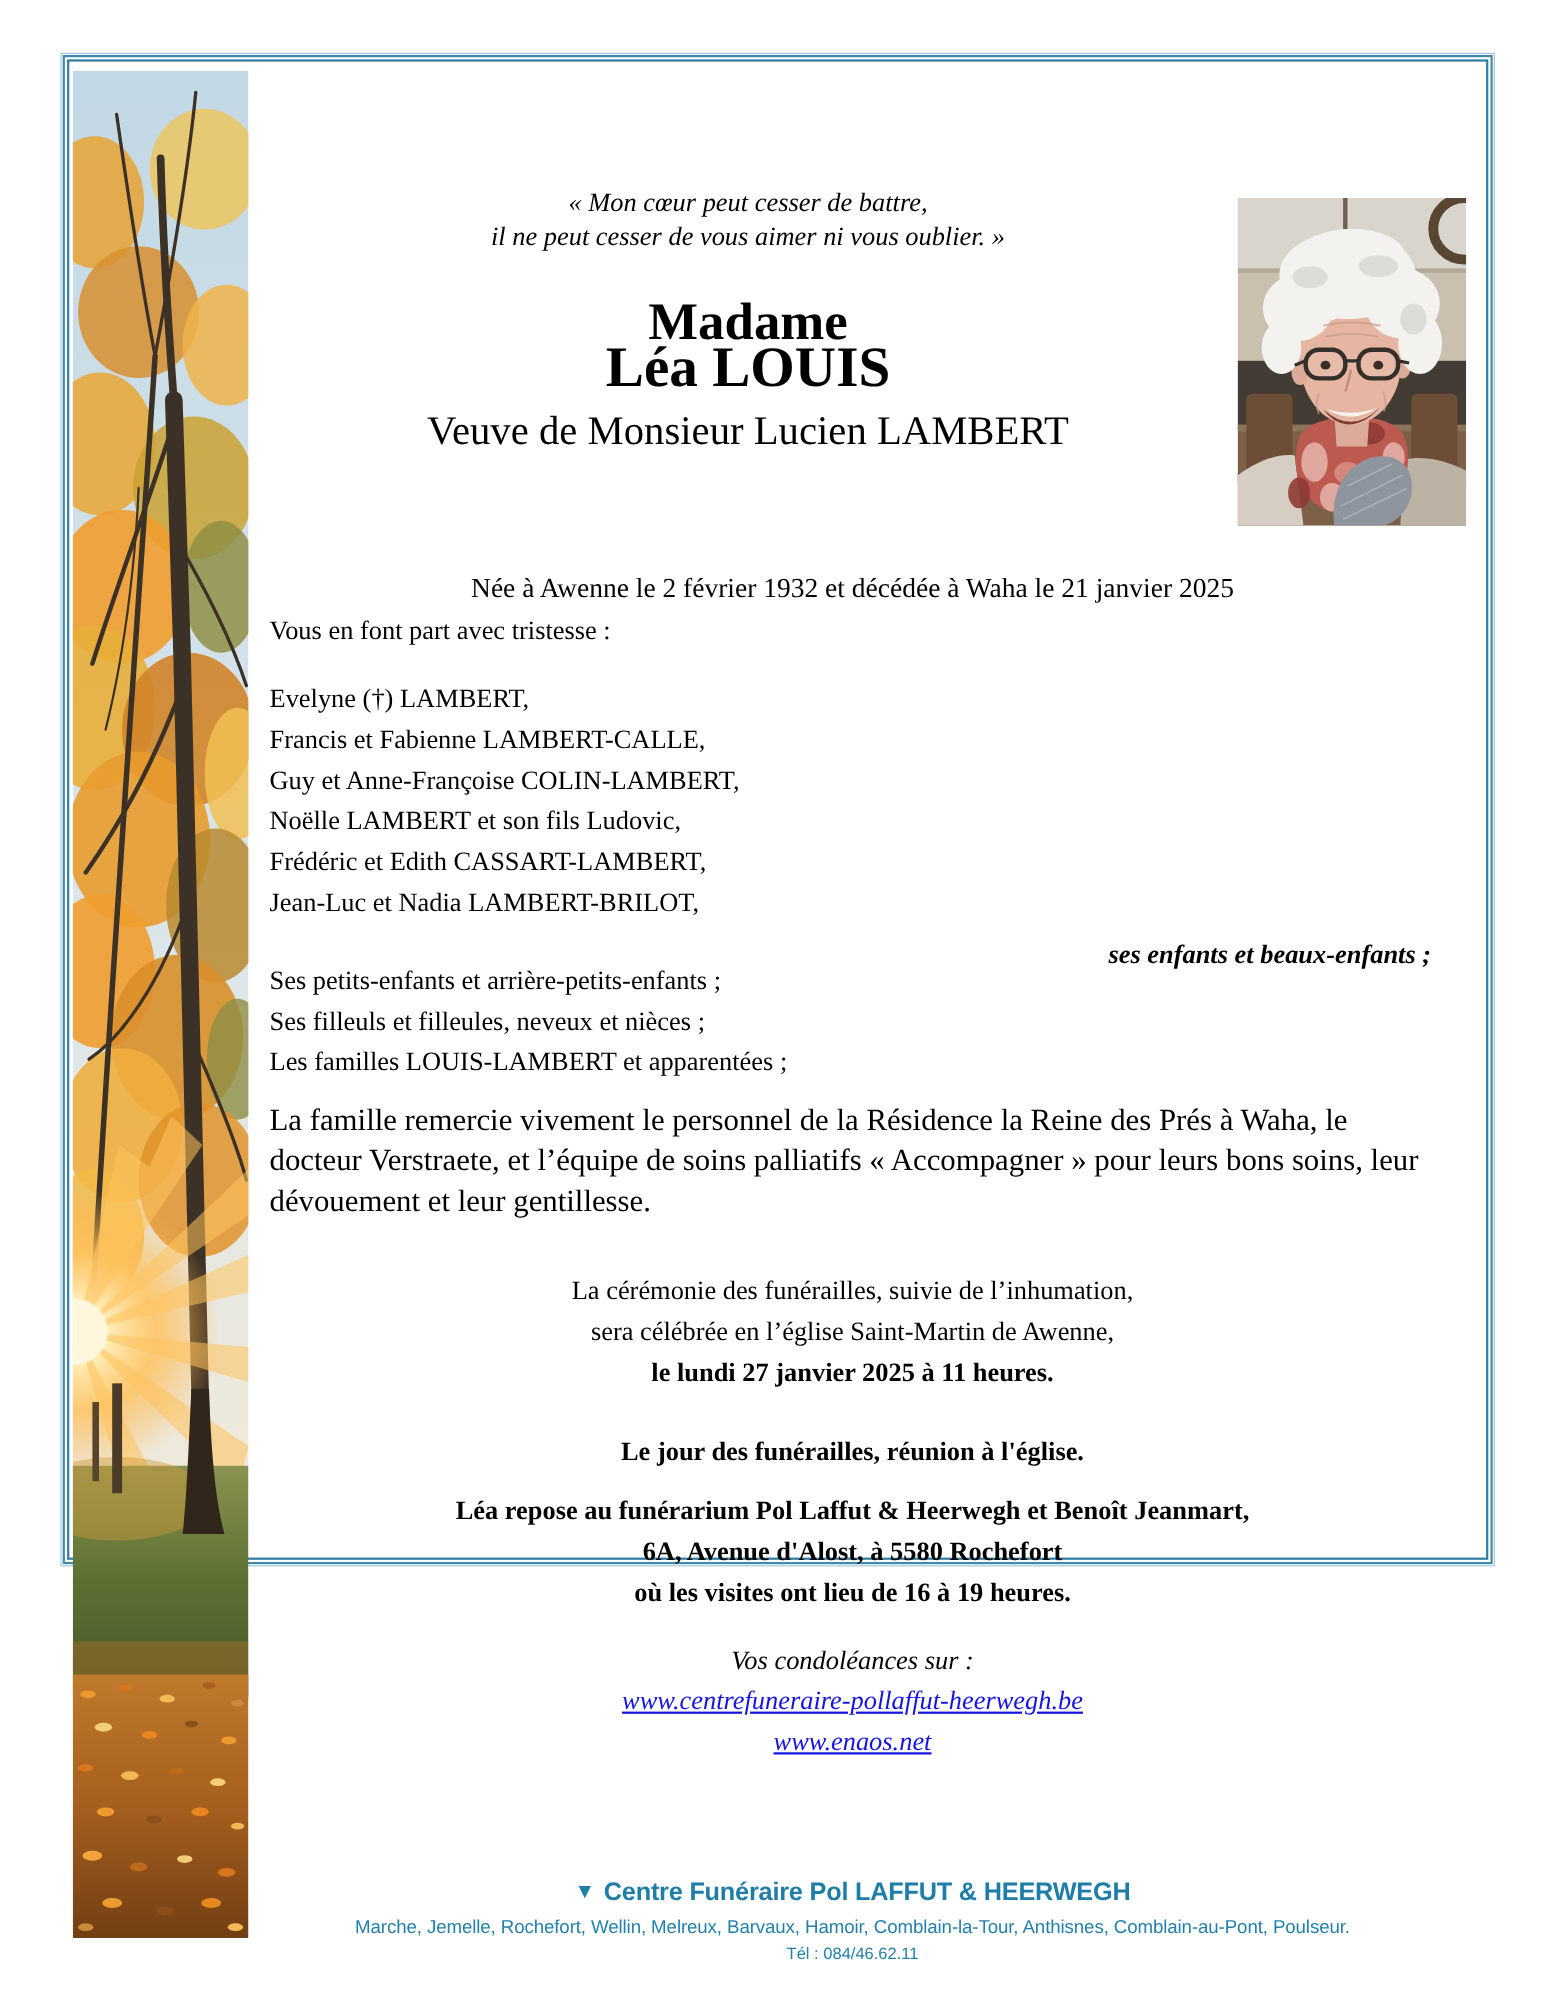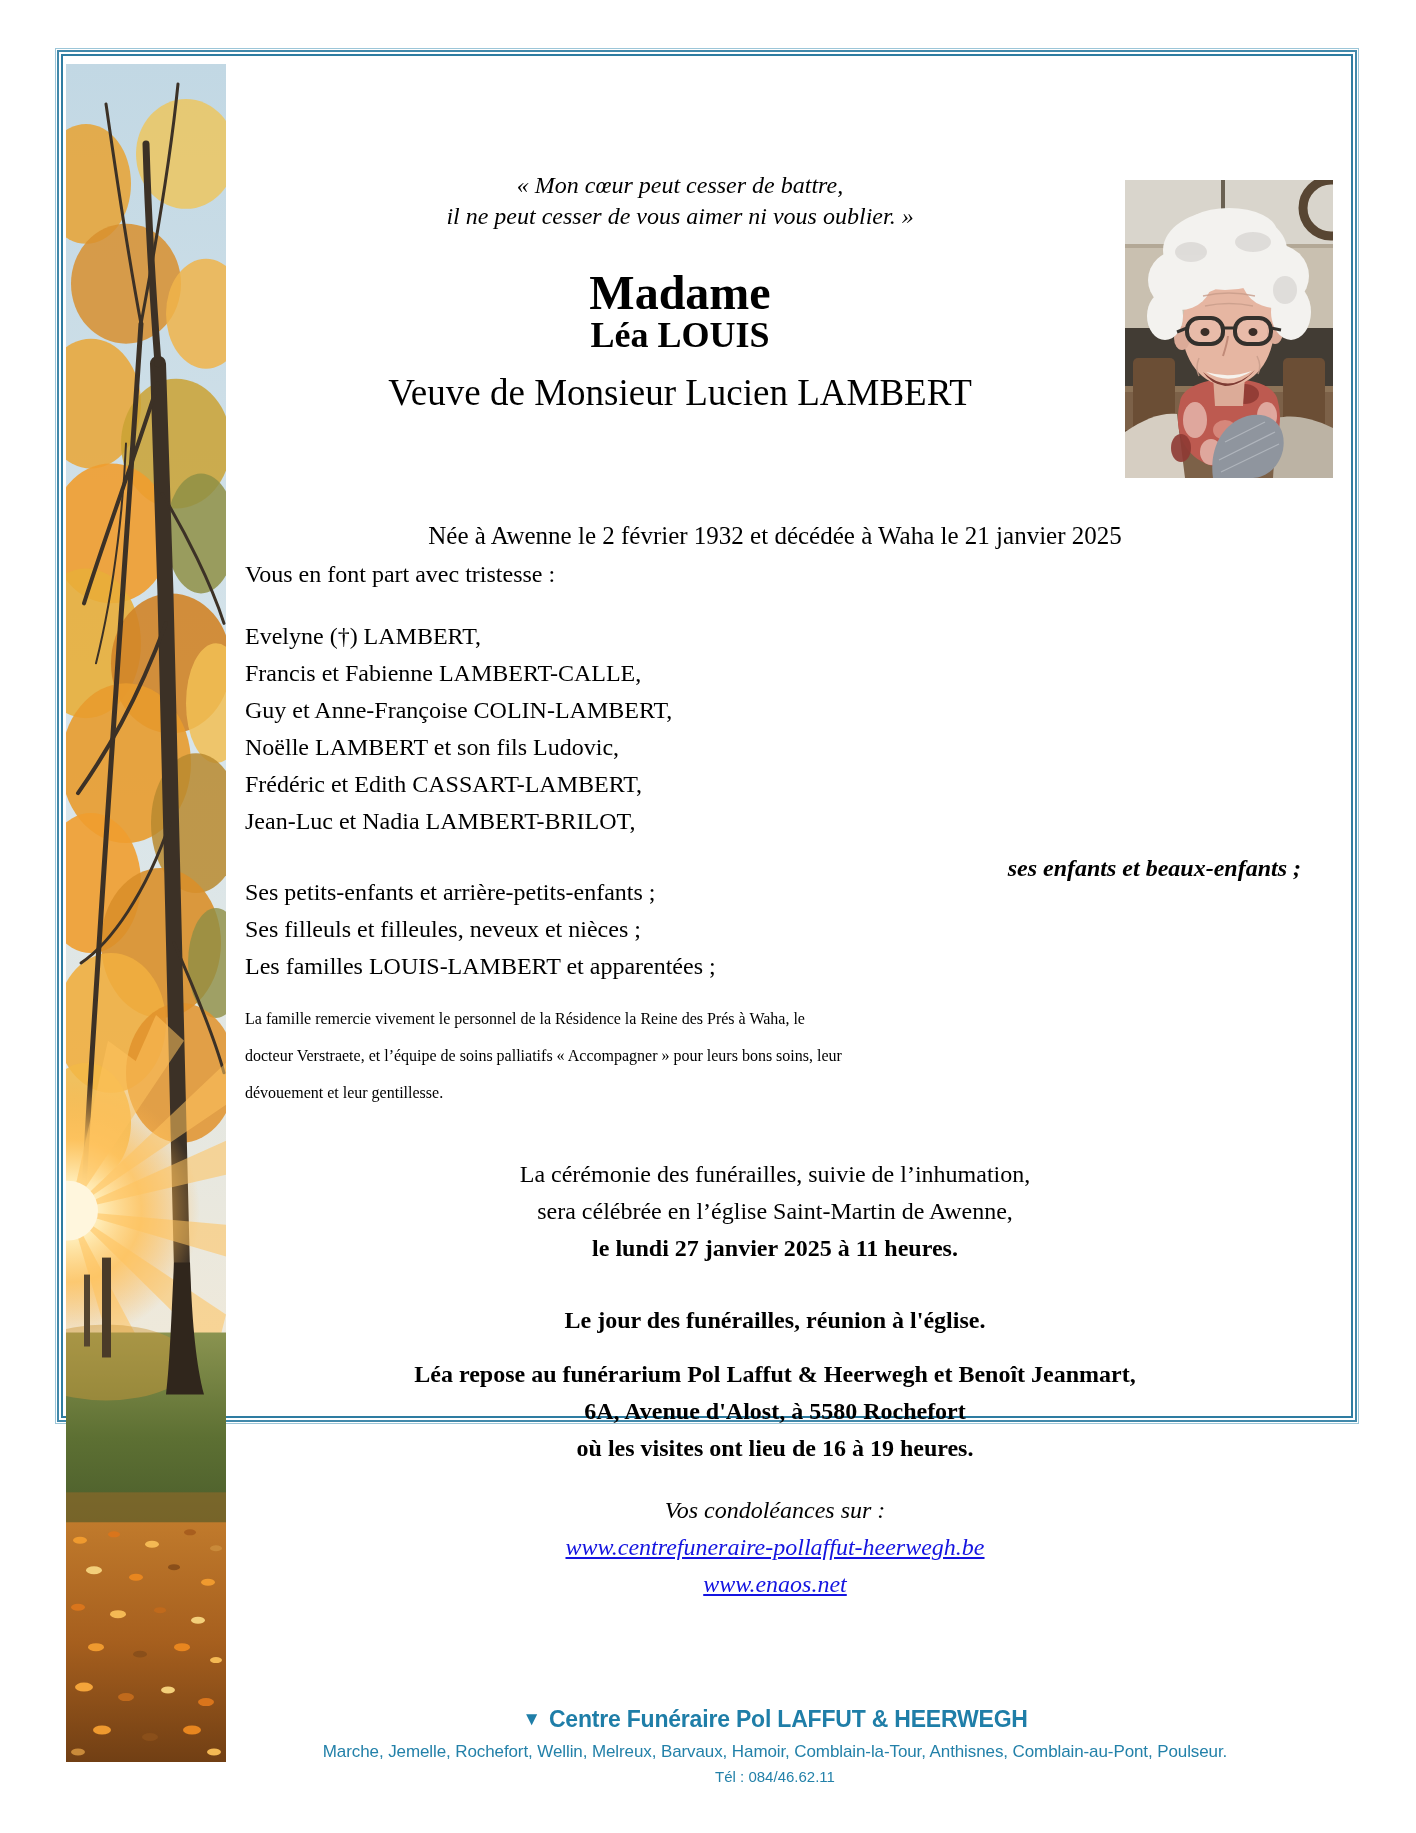--- a/index.html
+++ b/index.html
@@ -29,28 +29,28 @@
   .portrait svg { display:block; width:100%; height:100%; }
 
   
   .blk { position:absolute; left:190px; }
   .ctxA { width:870px; text-align:center; }       
   .ctxB { width:1060px; text-align:center;margin-top:20px; }      
   .leftcol { width:1060px; text-align:left; }
 
   .quote { top:122px; font-style:italic; font-size:24px; line-height:31px; }
   .title-madame { top:200px; font-size:48px; font-weight:bold; line-height:58px;margin-top:16px; }
-  .title-name   { top:258px; font-size:36px; font-weight:bold; line-height:58px; }
+  .title-name   { top:258px; font-size:52px; font-weight:bold; line-height:58px; }
   .subtitle     { top:322px; font-size:37px; line-height:46px; }
   .life-dates   { top:452px; font-size:25px; line-height:32px; }
   .intro        { top:508px; font-size:24px; line-height:37px; }
   .names        { top:570px; font-size:24px; line-height:37px; }
   .ses-enfants  { top:782px; font-size:24px; line-height:37px; font-weight:bold; font-style:italic; text-align:right; padding-right:4px; box-sizing:border-box; }
   .relatives    { top:826px; font-size:24px; line-height:37px; }
-  .thanks       { top:952px; font-size:16px; line-height:37px; }
+  .thanks       { top:952px; font-size:28px; line-height:37px; }
   .ceremony     { top:1088px; font-size:24px; line-height:37px; }
   .lejour       { top:1234px; font-size:24px; line-height:37px; font-weight:bold; }
   .repose       { top:1288px; font-size:24px; line-height:37px; font-weight:bold; }
   .condolences  { top:1424px; font-size:24px; line-height:37px; }
   .condolences .label { font-style:italic; }
   .condolences a {
     color:#1414e0; font-style:italic; text-decoration:underline; cursor:pointer;
   }
   .bold { font-weight:bold; }
 

